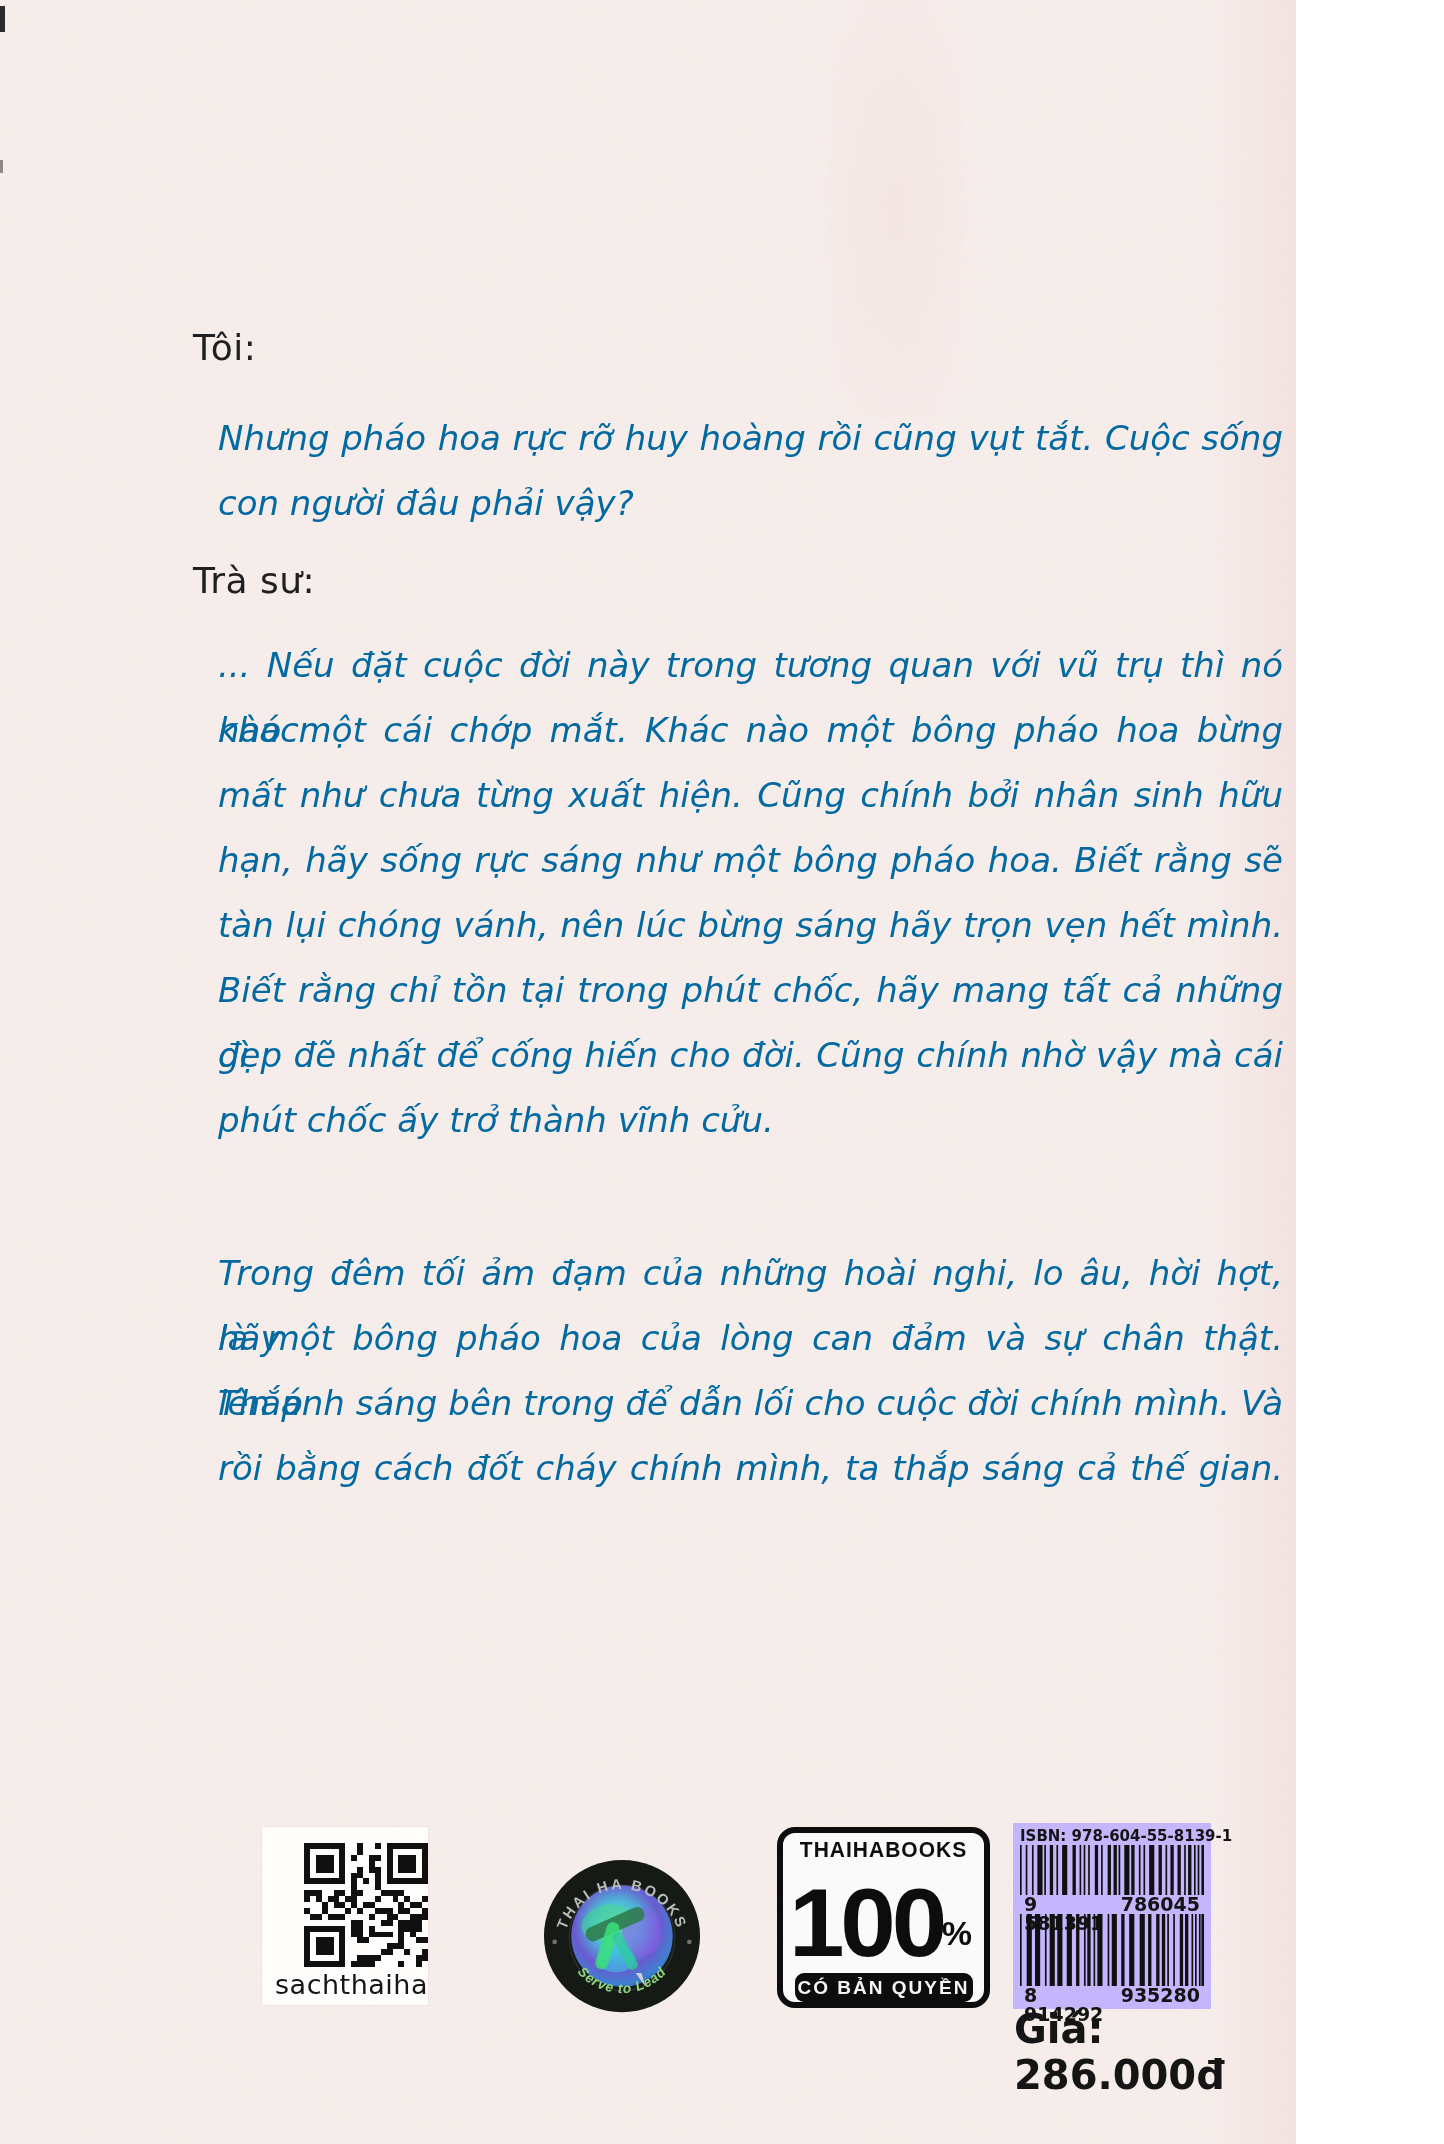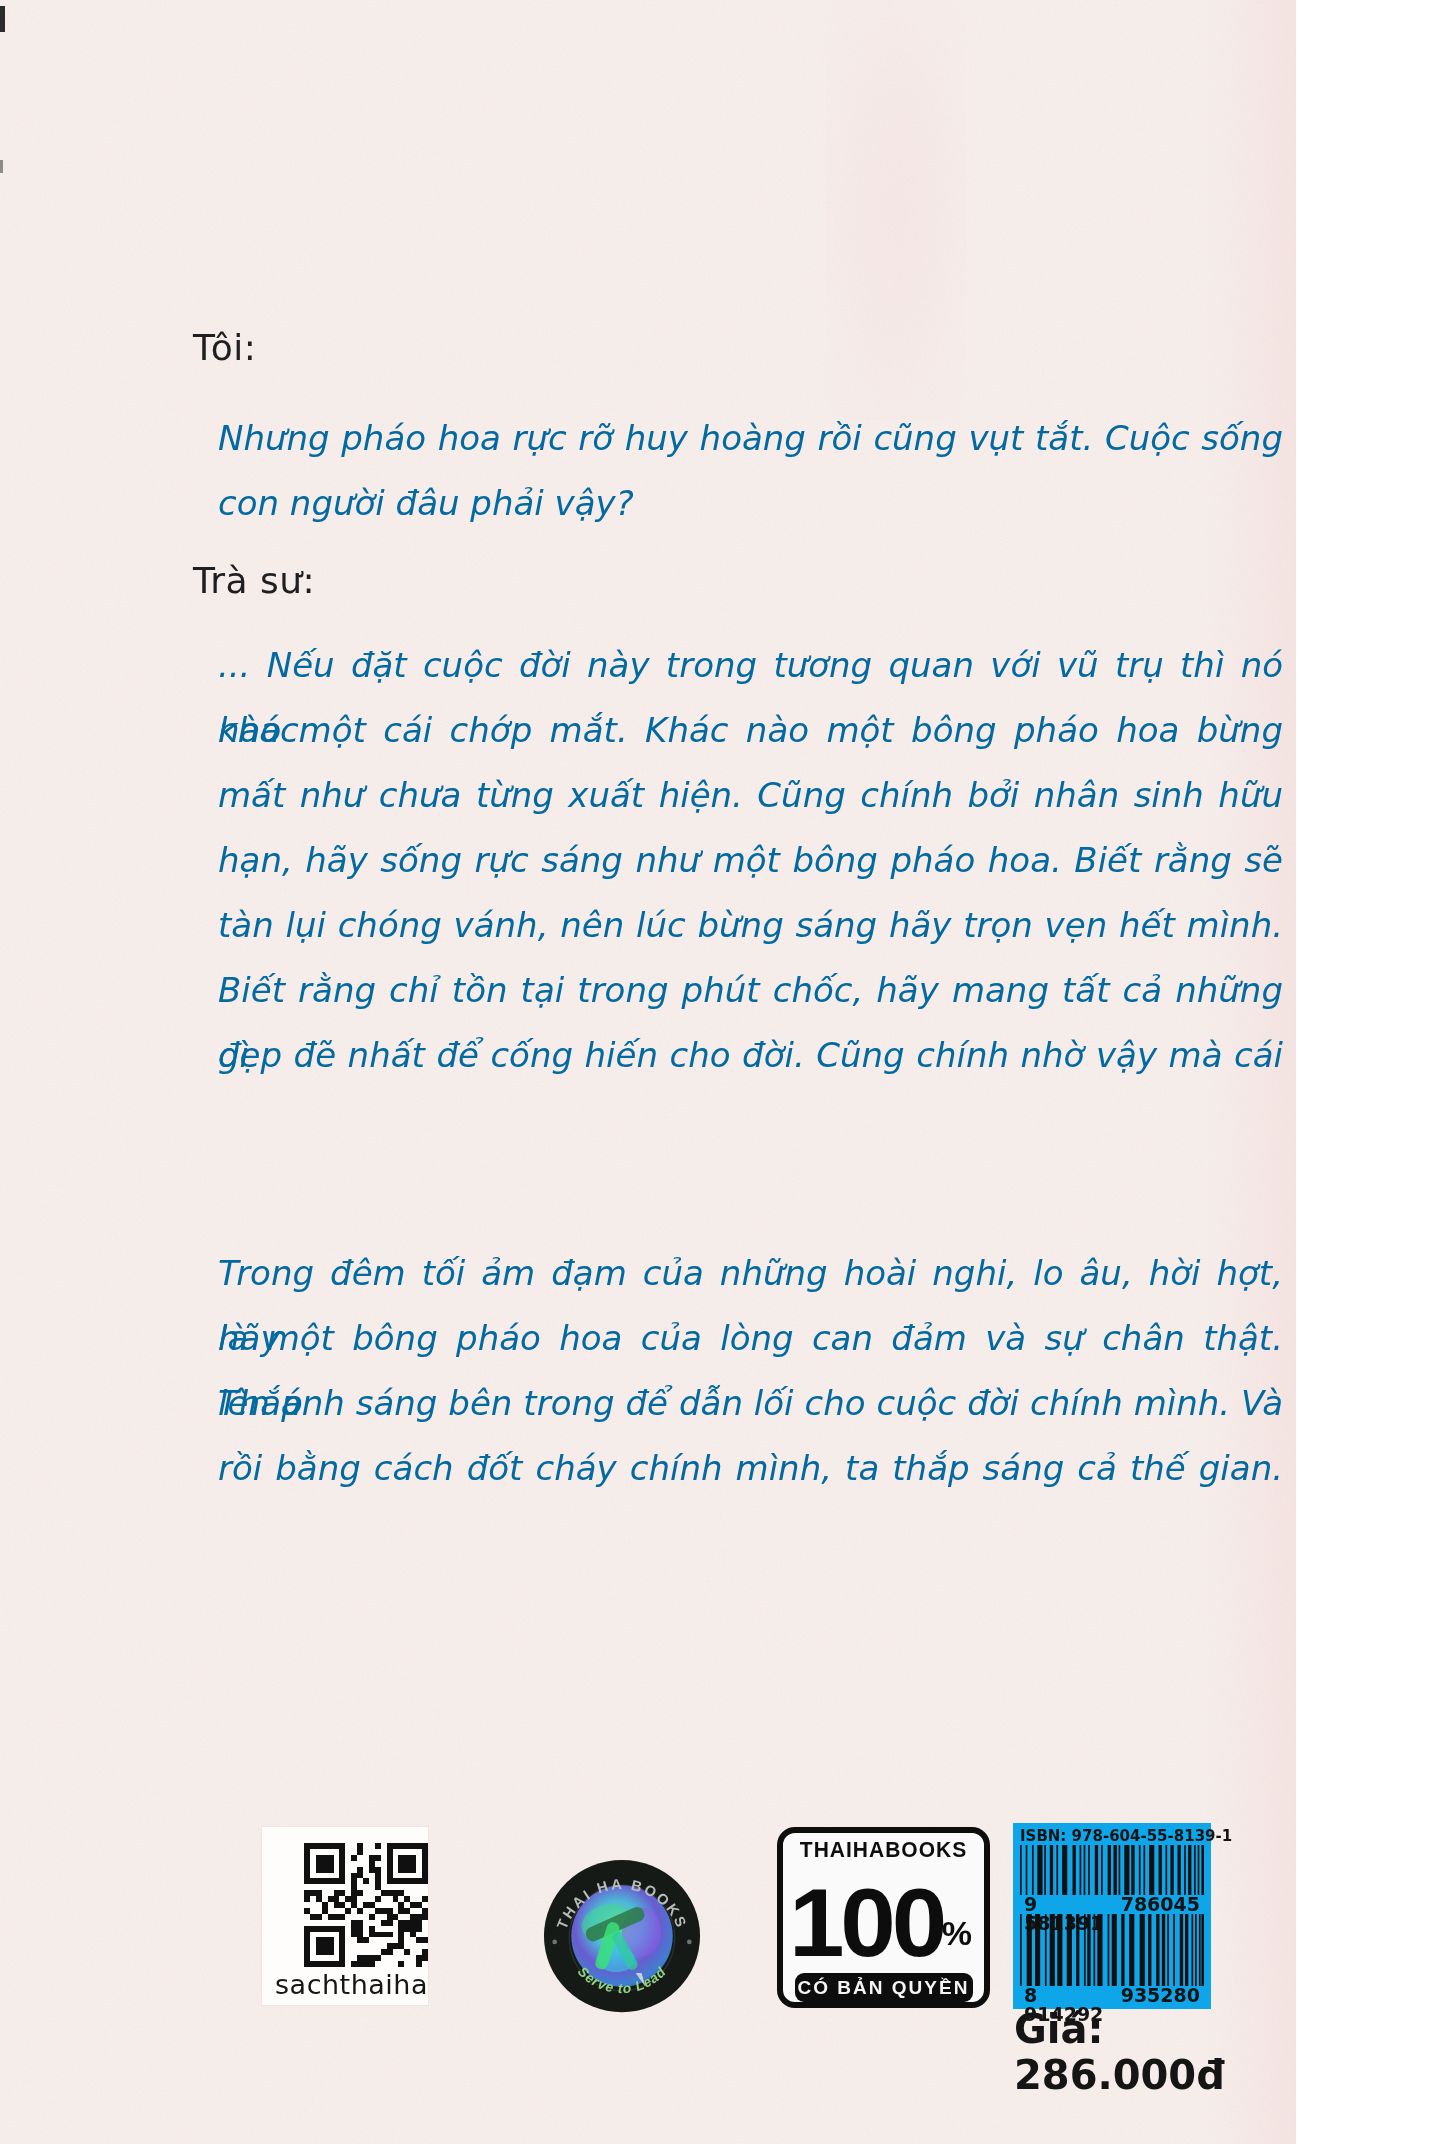--- a/index.html
+++ b/index.html
@@ -68,21 +68,21 @@
   }
   .badge-pct{position:absolute;right:12px;bottom:-8px;font-size:34px;font-weight:900;color:#0d0d0d;}
   .badge-bar{
     margin-top:6px;width:178px;height:40px;background:#0d0d0d;border-radius:9px;
     display:flex;align-items:center;justify-content:center;
     color:#f6f5f3;font-size:19px;font-weight:700;letter-spacing:2px;white-space:nowrap;
   }
 
   .barcode-box{
     position:absolute;left:1013px;top:1823px;width:198px;height:186px;
-    background:#0ea5e9;box-sizing:border-box;padding:4px 7px 4px 7px;
+    background:#c4b5fd;box-sizing:border-box;padding:4px 7px 4px 7px;
     display:flex;flex-direction:column;
   }
   .isbn-line{font-size:15px;font-weight:700;color:#141414;white-space:nowrap;letter-spacing:0px;text-align:center;}
   .bars{width:100%;}
   .ean{
     font-size:19px;font-weight:600;color:#141414;
     text-align:justify;text-align-last:justify;line-height:19px;height:19px;margin:0 4px;
   }
   .price{
     position:absolute;left:1014px;top:2006px;
@@ -116,20 +116,21 @@
   <div class="speaker-label label-tra">Trà sư:</div>
 
   <div class="quote q2">
       <div class="line just">... Nếu đặt cuộc đời này trong tương quan với vũ trụ thì nó khác</div>
       <div class="line just">nào một cái chớp mắt. Khác nào một bông pháo hoa bừng</div>
       <div class="line just">mất như chưa từng xuất hiện. Cũng chính bởi nhân sinh hữu</div>
       <div class="line just">hạn, hãy sống rực sáng như một bông pháo hoa. Biết rằng sẽ</div>
       <div class="line just">tàn lụi chóng vánh, nên lúc bừng sáng hãy trọn vẹn hết mình.</div>
       <div class="line just">Biết rằng chỉ tồn tại trong phút chốc, hãy mang tất cả những gì</div>
       <div class="line just">đẹp đẽ nhất để cống hiến cho đời. Cũng chính nhờ vậy mà cái</div>
+      <div class="line">phút chốc ấy trở thành vĩnh cửu.</div>
     </div>
 
   <div class="quote q3">
       <div class="line just">Trong đêm tối ảm đạm của những hoài nghi, lo âu, hời hợt, hãy</div>
       <div class="line just">là một bông pháo hoa của lòng can đảm và sự chân thật. Thắp</div>
       <div class="line just">lên ánh sáng bên trong để dẫn lối cho cuộc đời chính mình. Và</div>
       <div class="line just">rồi bằng cách đốt cháy chính mình, ta thắp sáng cả thế gian.</div>
     </div>
 
   <div class="qr-box">

